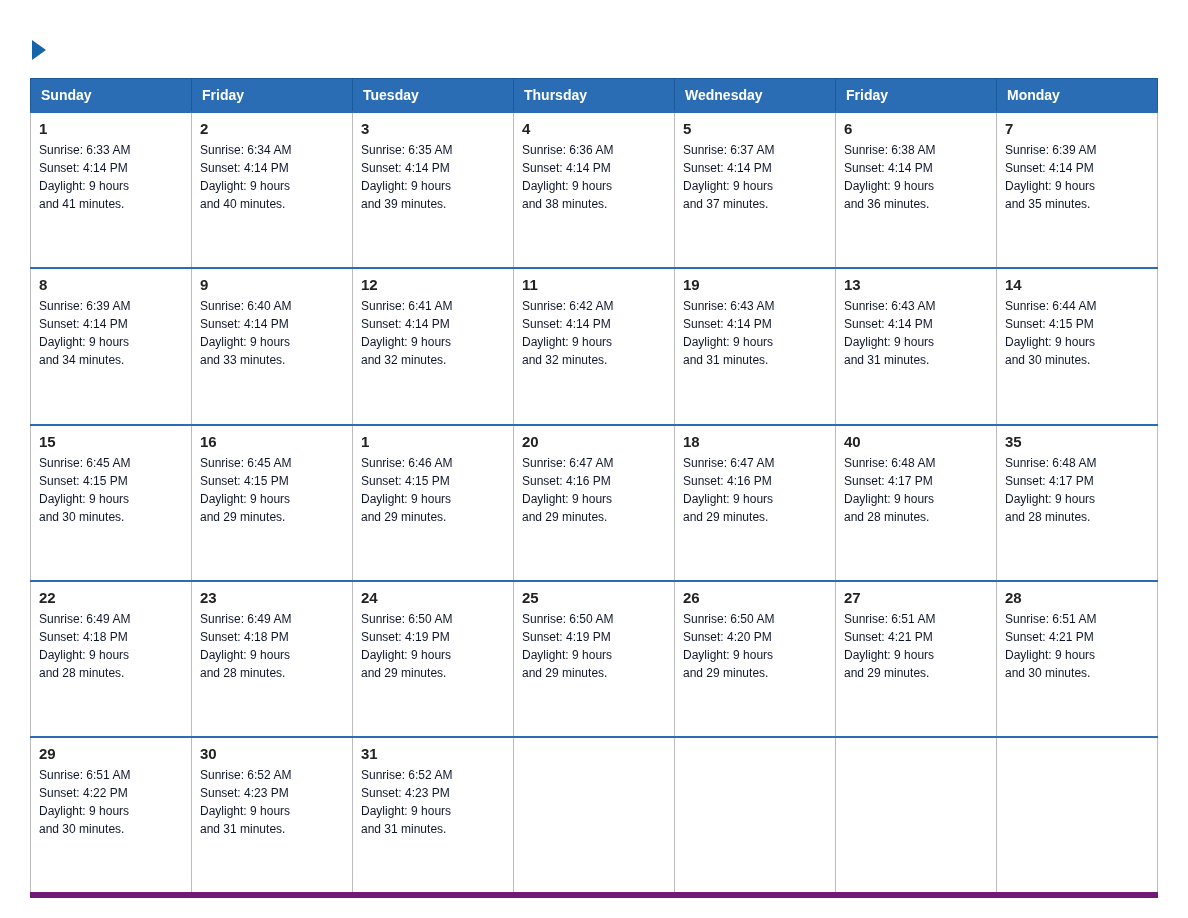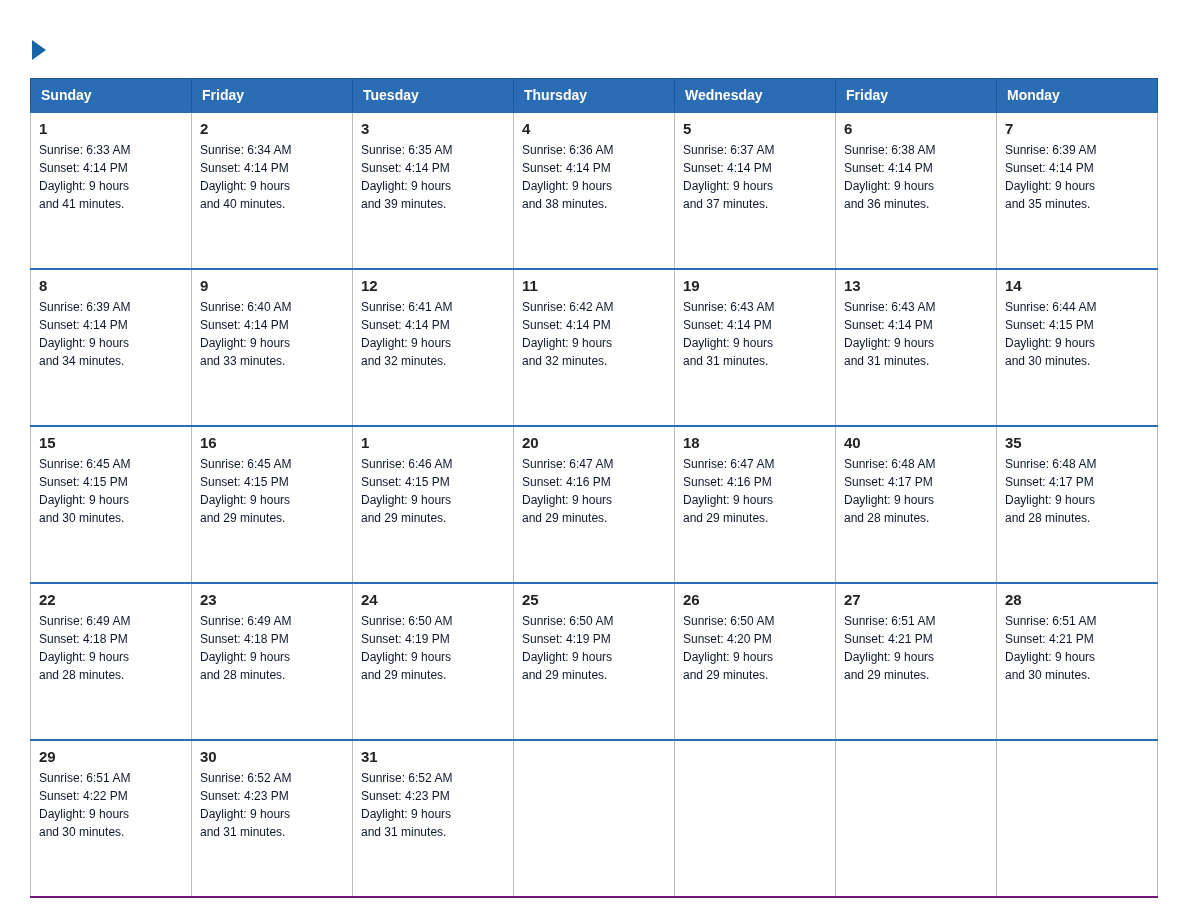--- a/index.html
+++ b/index.html
@@ -103,21 +103,21 @@
     .day-info {
       font-size: 12px;
       line-height: 1.5;
       color: #0f172a;
     }
     .empty-cell {
       border-top: 2px solid #2a6db5;
       background: #fff;
     }
     .last-row td {
-      border-bottom: 2px solid #701a75;
+      border-bottom: 6px solid #701a75;
       height: 110px;
     }
   </style>
 </head>
 <body>
 
 <div class="page">
   <div class="top-bar">
     <div class="logo">
       <div class="logo-text">

